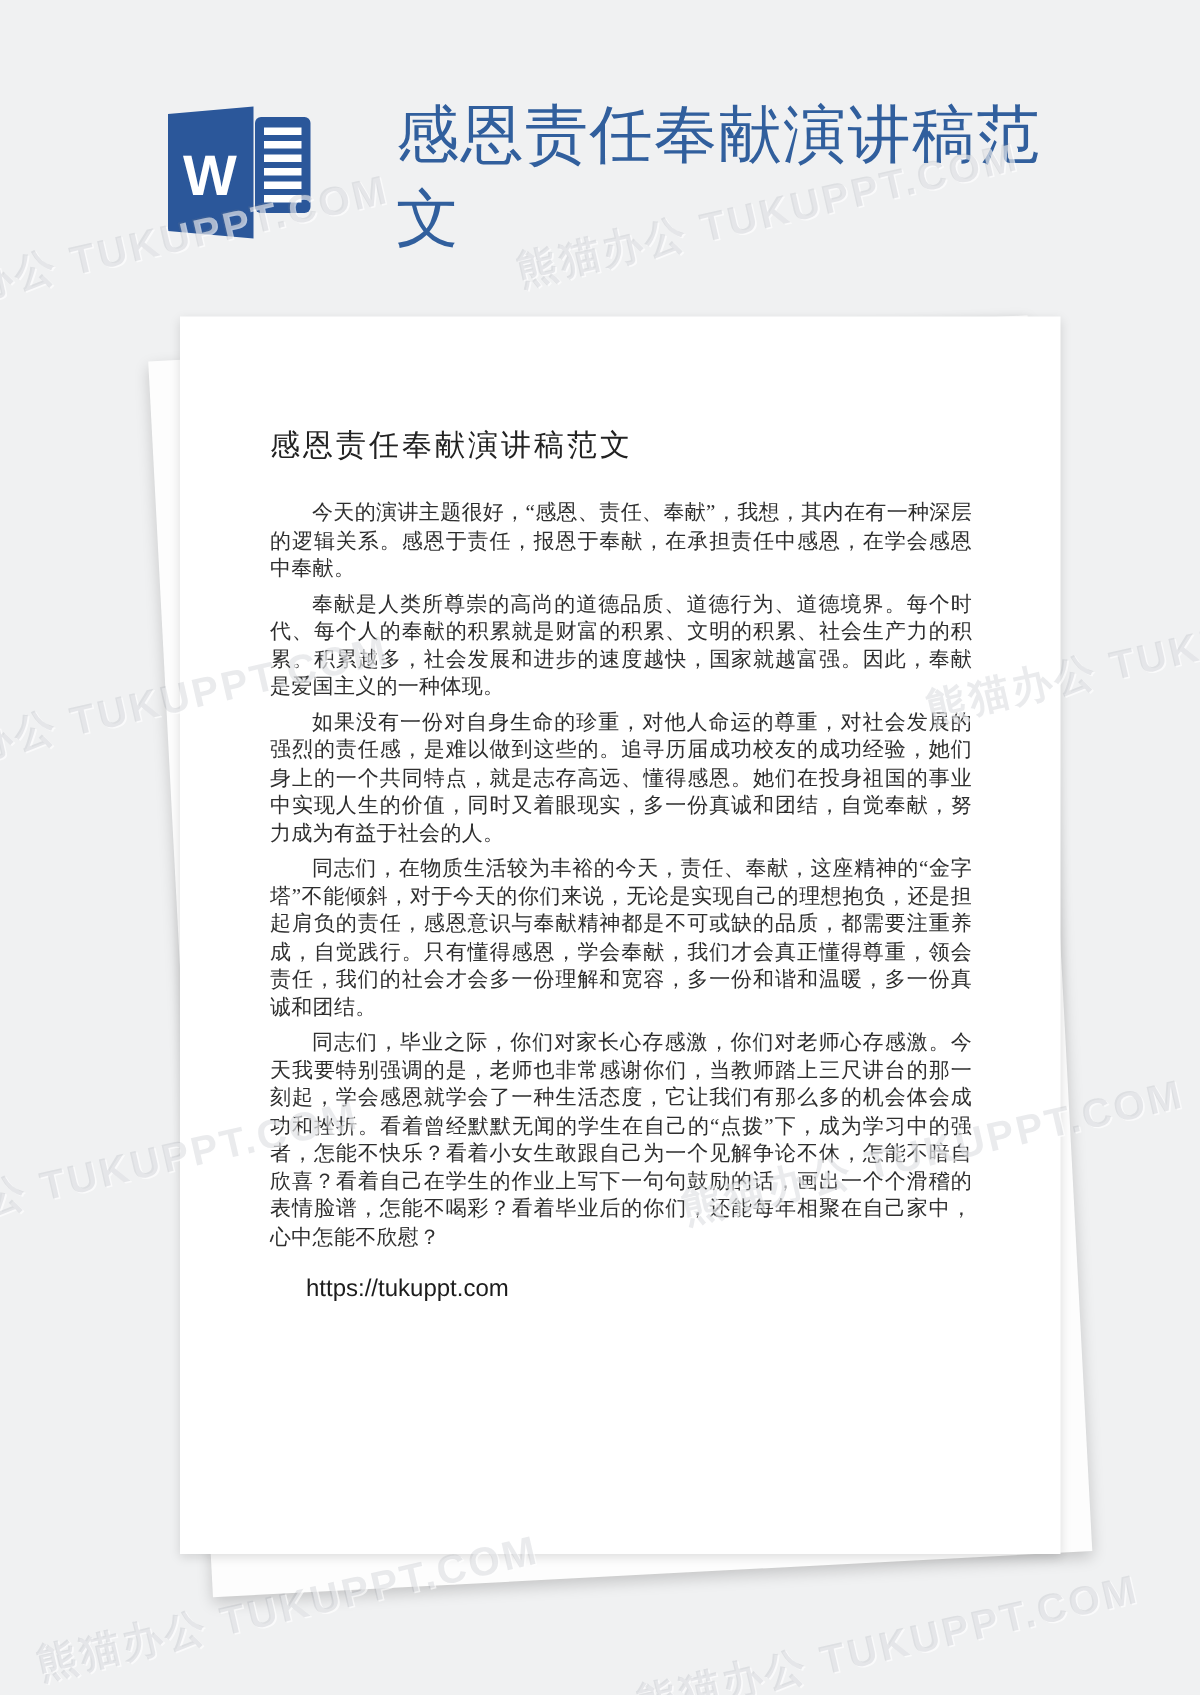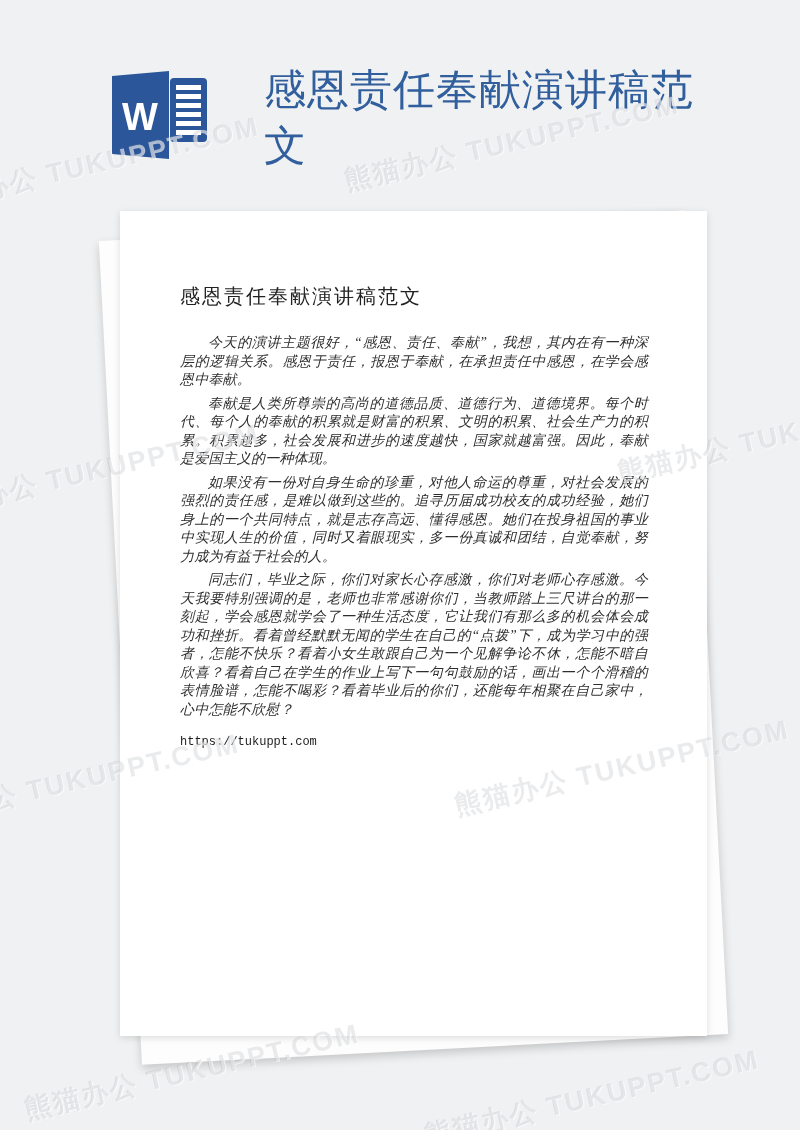--- a/index.html
+++ b/index.html
@@ -40,26 +40,27 @@
   
   .doc-title{
     font-family:"Liberation Serif","DejaVu Serif",serif;
     font-size:20px; font-weight:400; color:#222;
     letter-spacing:2px; margin:0 0 24px 0;
   }
   .doc-body p{
     font-family:"Liberation Serif","DejaVu Serif",serif;
     font-size:14px; line-height:18.5px; color:#2e2e2e;
     text-align:justify; text-indent:2em;
-    letter-spacing:0.2px; margin:0 0 5px 0;font-style:italic;
+    letter-spacing:0.2px; margin:0 0 5px 0;
   }
   .doc-footer{
     margin-top:16px;
-    font-size:12px; color:#1c1c1c;
-    font-family:Liberation Mono, monospace;
+    font-size:16px; color:#1c1c1c;
+    font-family:Liberation Sans, sans-serif;
+    margin-left:24px;
   }
 
   
   .watermark-layer{
     position:absolute; left:0; top:0; width:800px; height:1130px;
     pointer-events:none; z-index:50;
   }
   .wm{
     position:absolute; white-space:nowrap;
     font-size:27px; font-weight:700; letter-spacing:2px;
@@ -101,20 +102,21 @@
   </div>
 
   <div>
     <div class="sheet sheet-back"></div>
     <div class="sheet sheet-front">
       <h2 class="doc-title">感恩责任奉献演讲稿范文</h2>
       <div class="doc-body">
           <p>今天的演讲主题很好，“感恩、责任、奉献”，我想，其内在有一种深层的逻辑关系。感恩于责任，报恩于奉献，在承担责任中感恩，在学会感恩中奉献。</p>
           <p>奉献是人类所尊崇的高尚的道德品质、道德行为、道德境界。每个时代、每个人的奉献的积累就是财富的积累、文明的积累、社会生产力的积累。积累越多，社会发展和进步的速度越快，国家就越富强。因此，奉献是爱国主义的一种体现。</p>
           <p>如果没有一份对自身生命的珍重，对他人命运的尊重，对社会发展的强烈的责任感，是难以做到这些的。追寻历届成功校友的成功经验，她们身上的一个共同特点，就是志存高远、懂得感恩。她们在投身祖国的事业中实现人生的价值，同时又着眼现实，多一份真诚和团结，自觉奉献，努力成为有益于社会的人。</p>
+          <p>同志们，在物质生活较为丰裕的今天，责任、奉献，这座精神的“金字塔”不能倾斜，对于今天的你们来说，无论是实现自己的理想抱负，还是担起肩负的责任，感恩意识与奉献精神都是不可或缺的品质，都需要注重养成，自觉践行。只有懂得感恩，学会奉献，我们才会真正懂得尊重，领会责任，我们的社会才会多一份理解和宽容，多一份和谐和温暖，多一份真诚和团结。</p>
           <p>同志们，毕业之际，你们对家长心存感激，你们对老师心存感激。今天我要特别强调的是，老师也非常感谢你们，当教师踏上三尺讲台的那一刻起，学会感恩就学会了一种生活态度，它让我们有那么多的机会体会成功和挫折。看着曾经默默无闻的学生在自己的“点拨”下，成为学习中的强者，怎能不快乐？看着小女生敢跟自己为一个见解争论不休，怎能不暗自欣喜？看着自己在学生的作业上写下一句句鼓励的话，画出一个个滑稽的表情脸谱，怎能不喝彩？看着毕业后的你们，还能每年相聚在自己家中，心中怎能不欣慰？</p>
         </div>
       <div class="doc-footer">https://tukuppt.com</div>
     </div>
   </div>
 
   <div class="watermark-layer">
     <div class="wm wm1">熊猫办公 TUKUPPT.COM</div>
     <div class="wm wm2">熊猫办公 TUKUPPT.COM</div>
     <div class="wm wm3">熊猫办公 TUKUPPT.COM</div>

